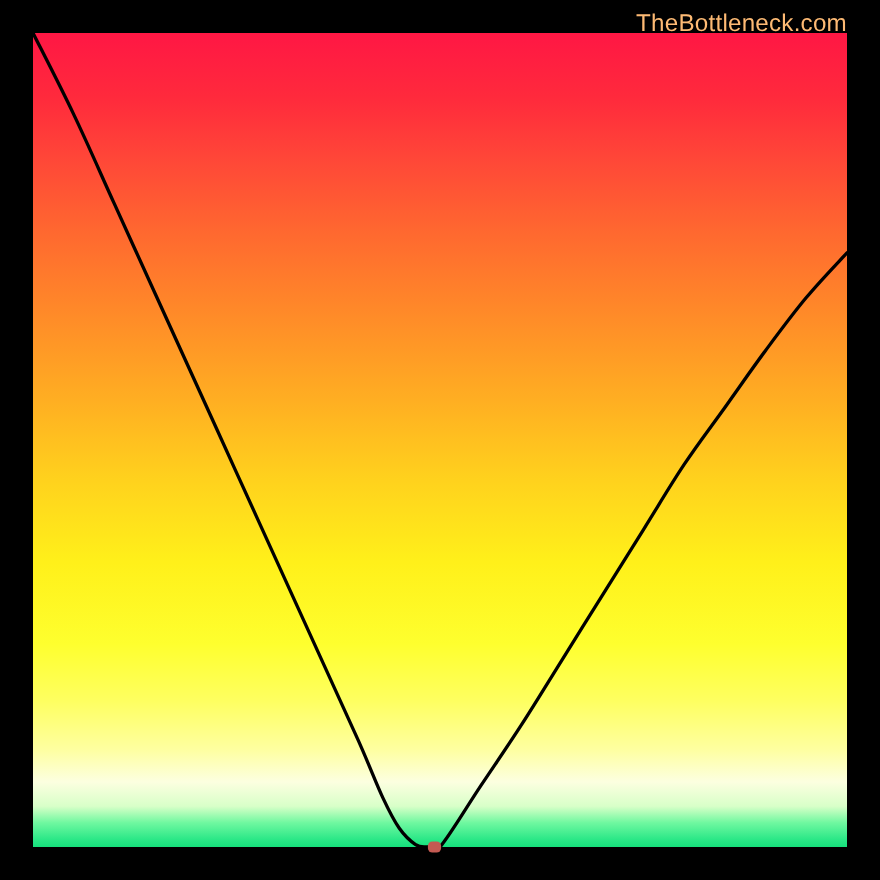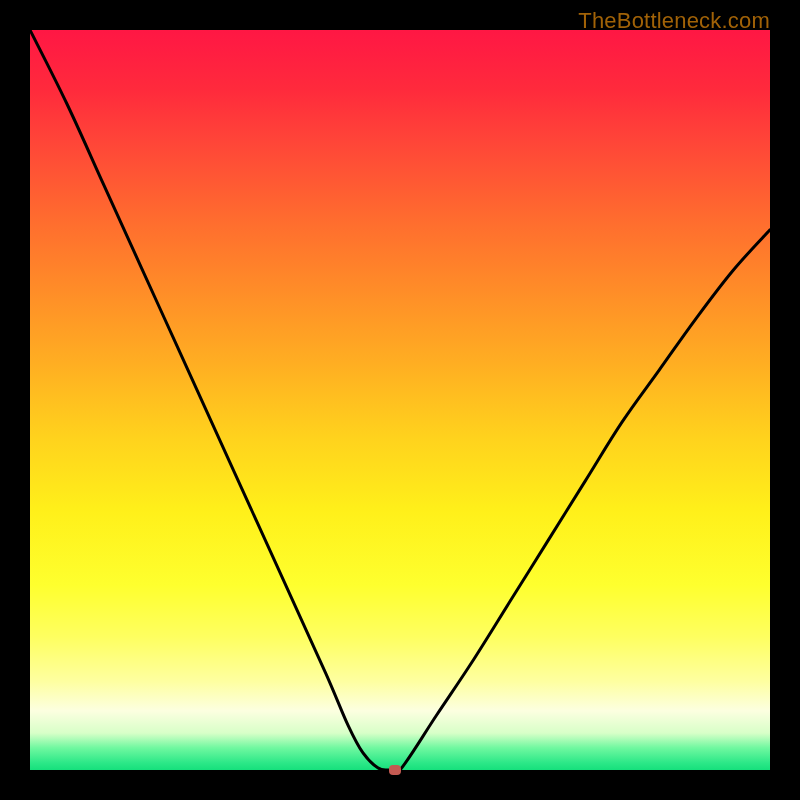--- a/index.html
+++ b/index.html
@@ -38,21 +38,21 @@
       #d8ffc8 95%,
       #70f8a0 97%,
       #2de888 99%,
       #16e07c 100%
     );
   }
   .watermark {
     position: absolute;
     top: 8px;
     right: 30px;
-    color: #a16207;
+    color: #fdba74;
     font-size: 22px;
     font-weight: normal;
     letter-spacing: 0.2px;
   }
   svg.curve {
     position: absolute;
     left: 0;
     top: 0;
     width: 740px;
     height: 740px;

